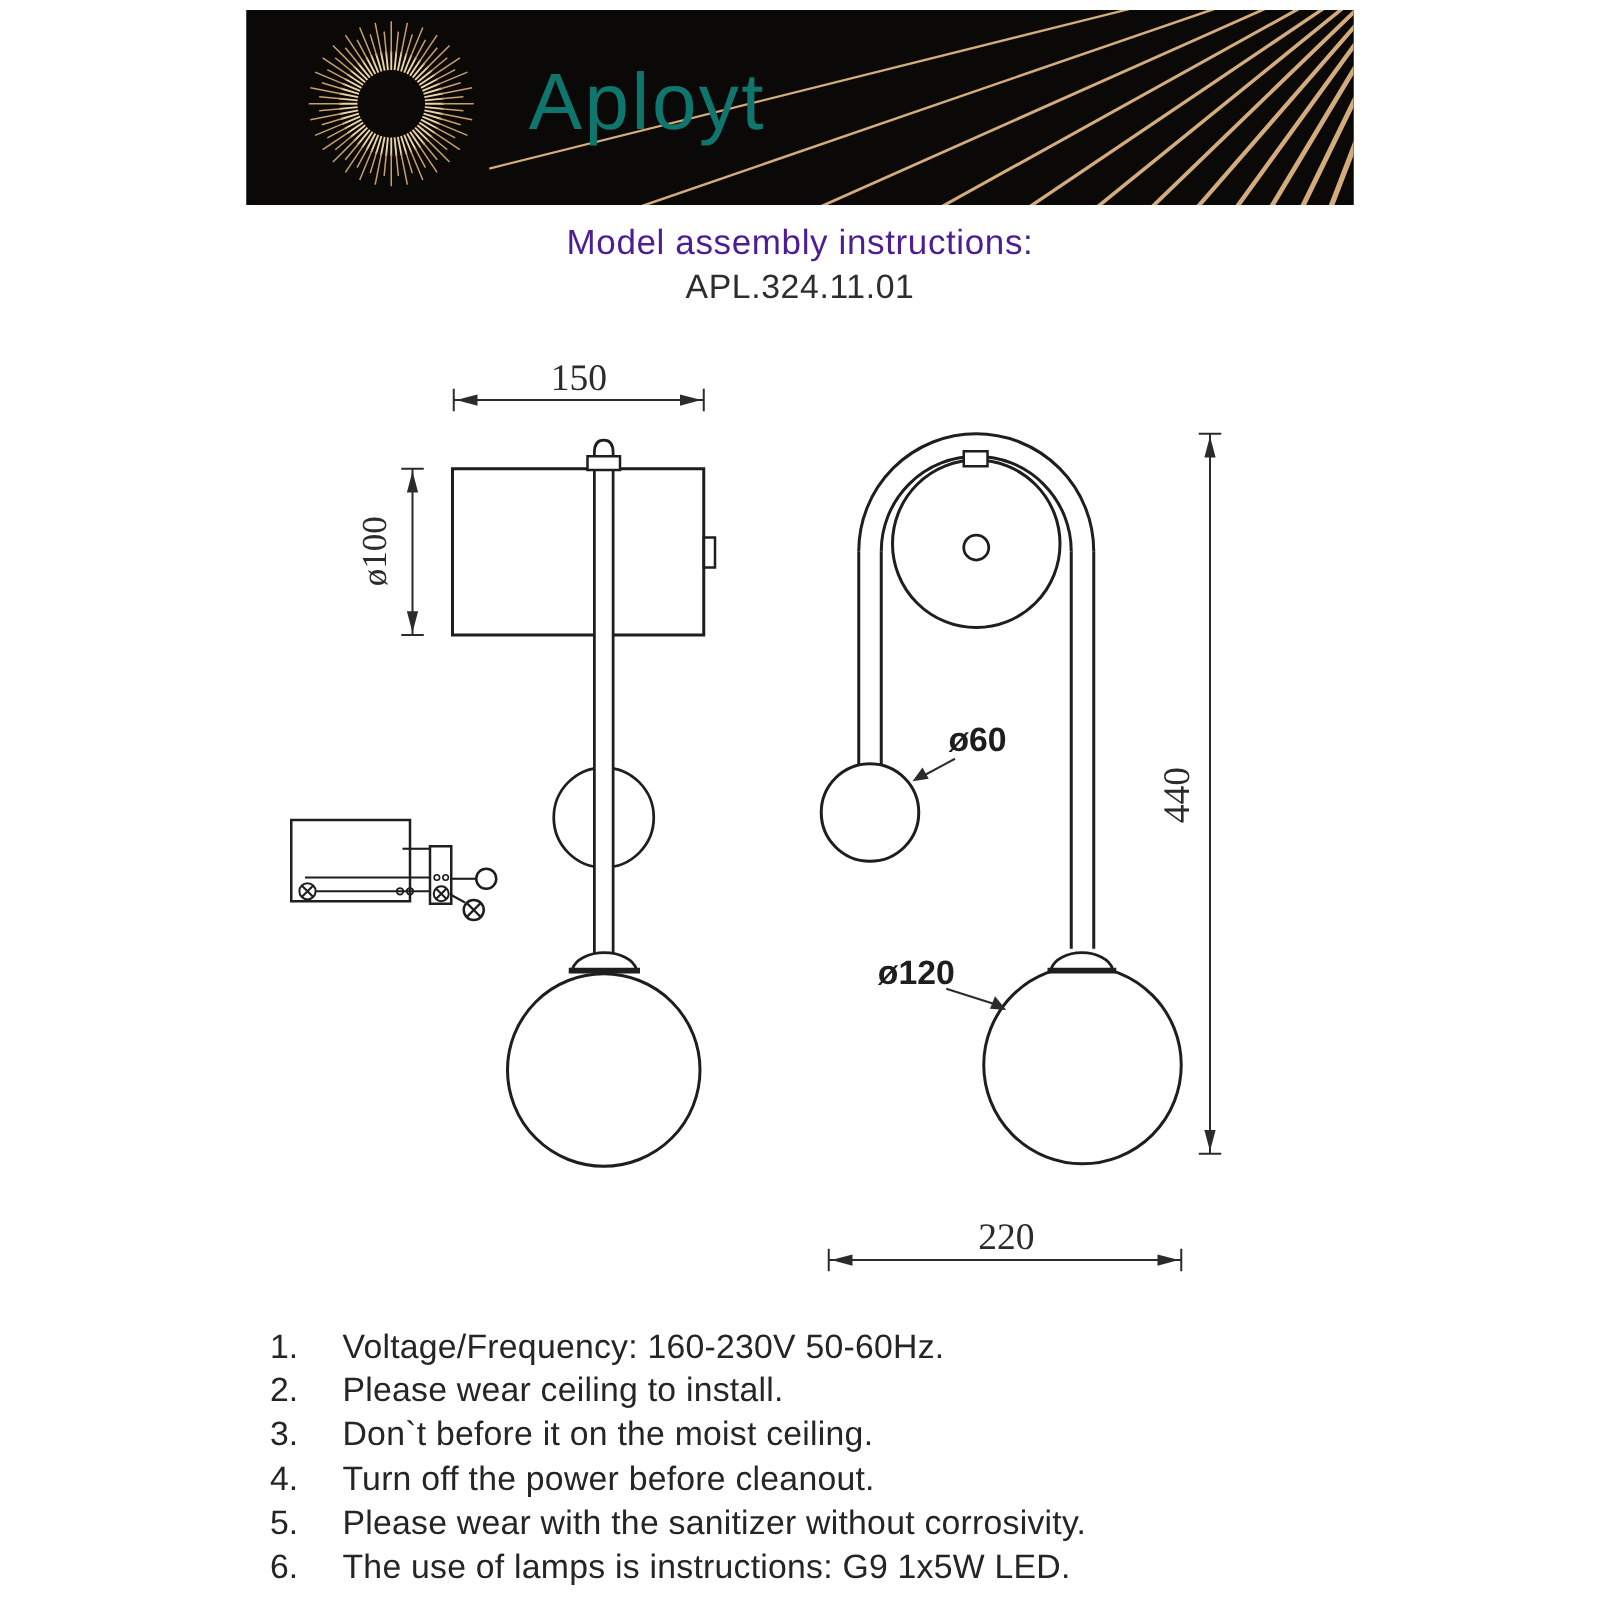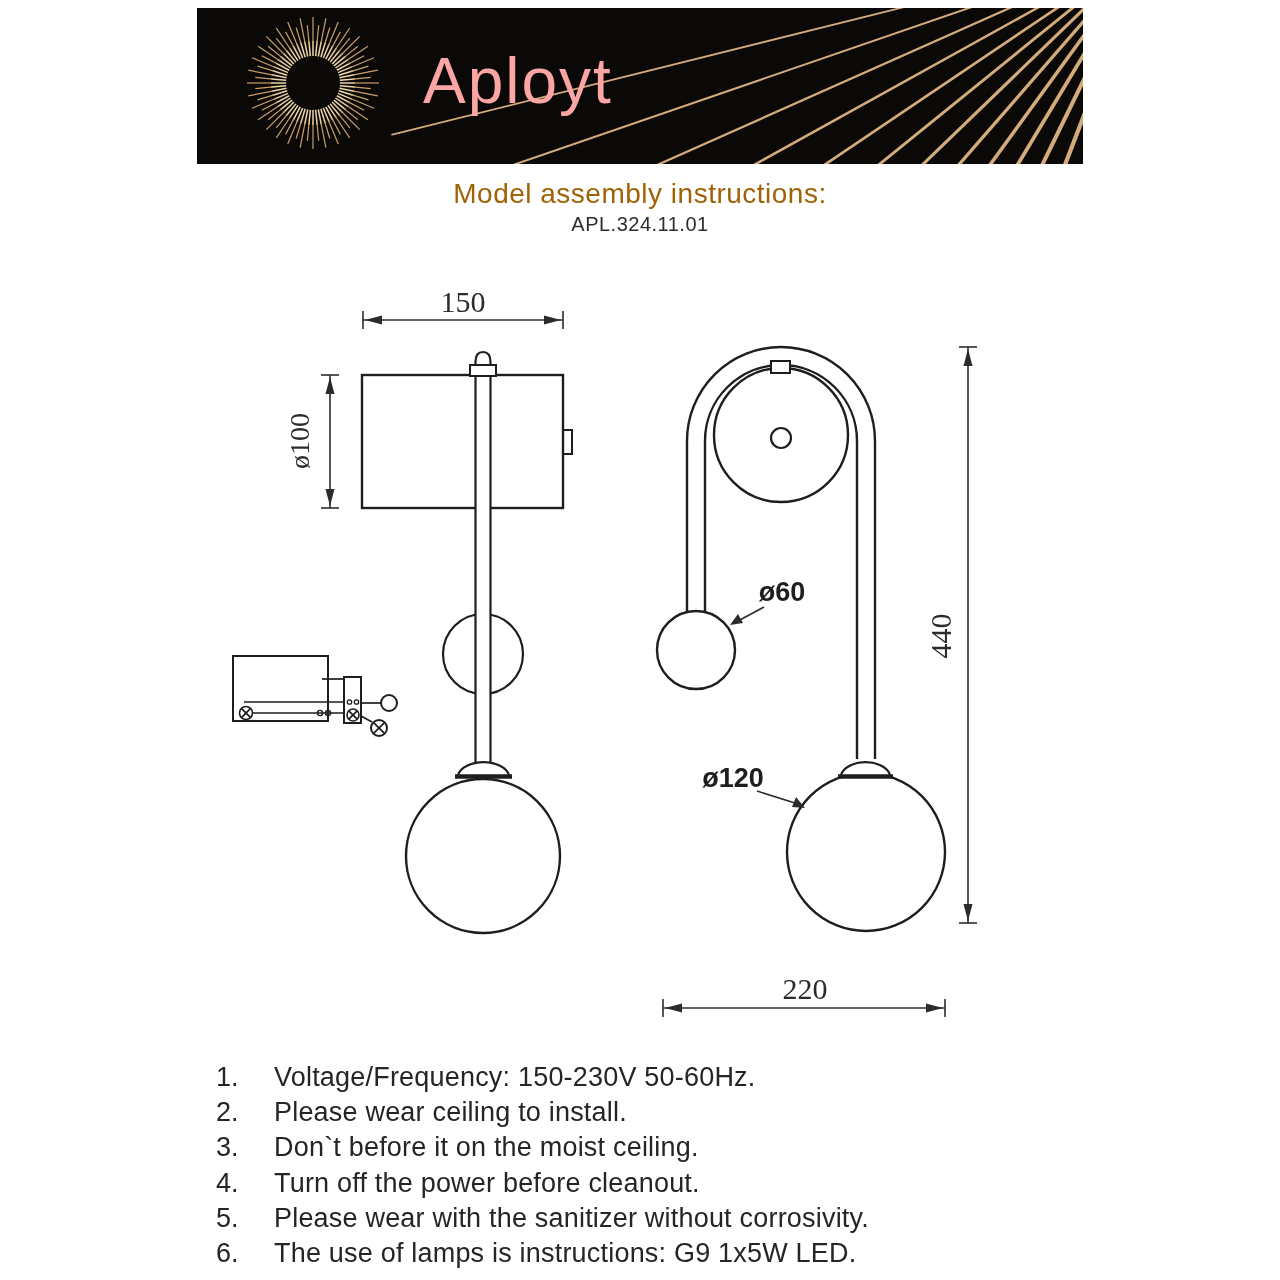--- a/index.html
+++ b/index.html
@@ -8,27 +8,27 @@
     font-family:"Liberation Sans",sans-serif;color:#222;
   }
   
   #banner{
     position:absolute;left:197px;top:8px;width:886px;height:156px;
     background:#0b0908;overflow:hidden;
   }
   #banner svg{position:absolute;left:0;top:0;}
   #brand-text{
     position:absolute;left:226px;top:36px;
-    font-size:64px;font-weight:400;letter-spacing:2px;color:#fca5a5;
+    font-size:64px;font-weight:400;letter-spacing:2px;color:#0f766e;
     font-family:"Liberation Sans",sans-serif;
   }
   
   #title-block{position:absolute;left:0;top:176px;width:1280px;text-align:center;line-height:1.28;}
-  #title-line1{font-size:28px;font-weight:500;color:#a16207;letter-spacing:0.5px;}
-  #title-line2{font-size:20px;font-weight:500;color:#2d2d2d;letter-spacing:0.5px;}
+  #title-line1{font-size:28px;font-weight:500;color:#4c1d95;letter-spacing:0.5px;}
+  #title-line2{font-size:27px;font-weight:500;color:#2d2d2d;letter-spacing:0.5px;}
   
   #drawing-svg{position:absolute;left:0;top:270px;}
   .ln{stroke:#1e1e1e;fill:none;}
   .fw{fill:#ffffff;stroke:#1e1e1e;}
   .dim{stroke:#2b2b2b;stroke-width:1.6;fill:none;}
   .dimfill{fill:#2b2b2b;stroke:none;}
   .dimtext{font-family:"Liberation Serif",serif;font-size:30px;fill:#2b2b2b;}
   .dimtext-sm{font-family:"Liberation Serif",serif;font-size:28px;fill:#2b2b2b;}
   .lbltext{font-family:"Liberation Sans",sans-serif;font-size:27px;font-weight:600;fill:#1e1e1e;}
   .wire{stroke:#1e1e1e;stroke-width:1.7;fill:none;}
@@ -319,21 +319,21 @@
         <polygon class="dimfill" points="665,1008 682,1003.5 682,1012.5"></polygon>
         <polygon class="dimfill" points="943,1008 926,1003.5 926,1012.5"></polygon>
         <text class="dimtext" x="805" y="999" text-anchor="middle">220</text>
       </g>
     </g>
   </svg>
 
   <div id="instructions">
     <div class="instr-row">
       <span class="instr-num">1.</span>
-      <span class="instr-text">Voltage/Frequency: 150-230V 50-60Hz.</span>
+      <span class="instr-text">Voltage/Frequency: 160-230V 50-60Hz.</span>
     </div>
     <div class="instr-row">
       <span class="instr-num">2.</span>
       <span class="instr-text">Please wear ceiling to install.</span>
     </div>
     <div class="instr-row">
       <span class="instr-num">3.</span>
       <span class="instr-text">Don`t before it on the moist ceiling.</span>
     </div>
     <div class="instr-row">

